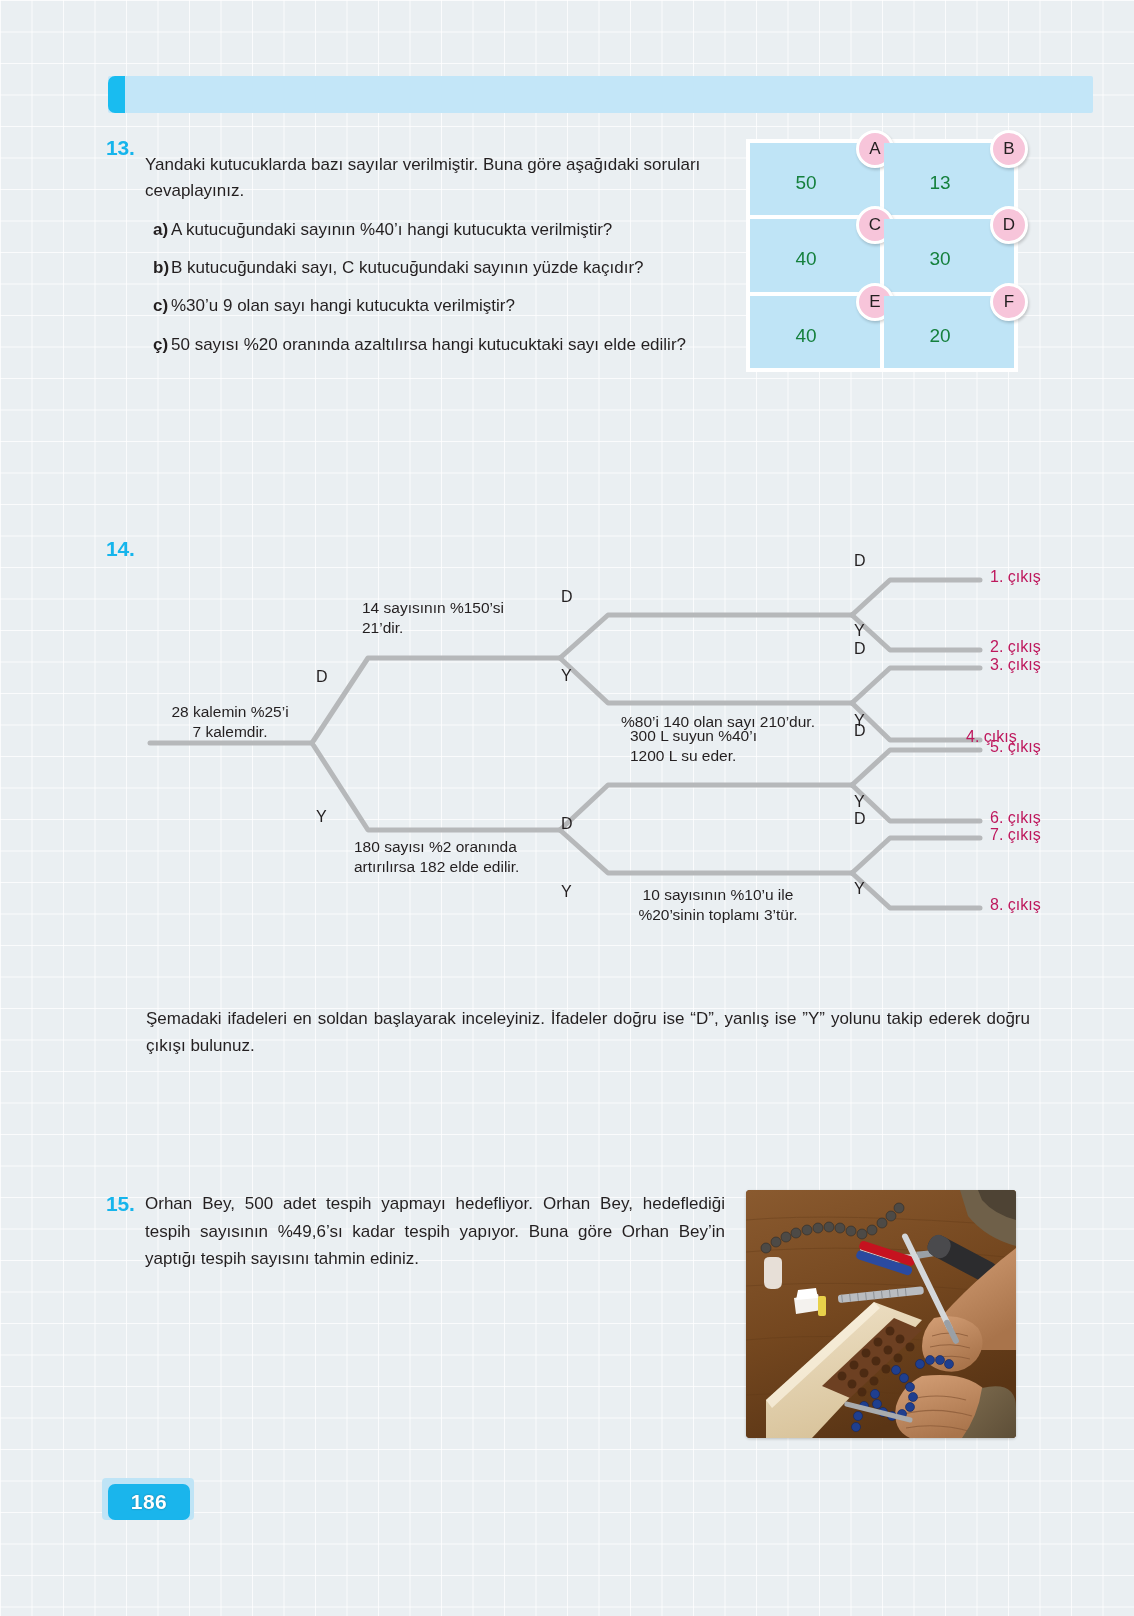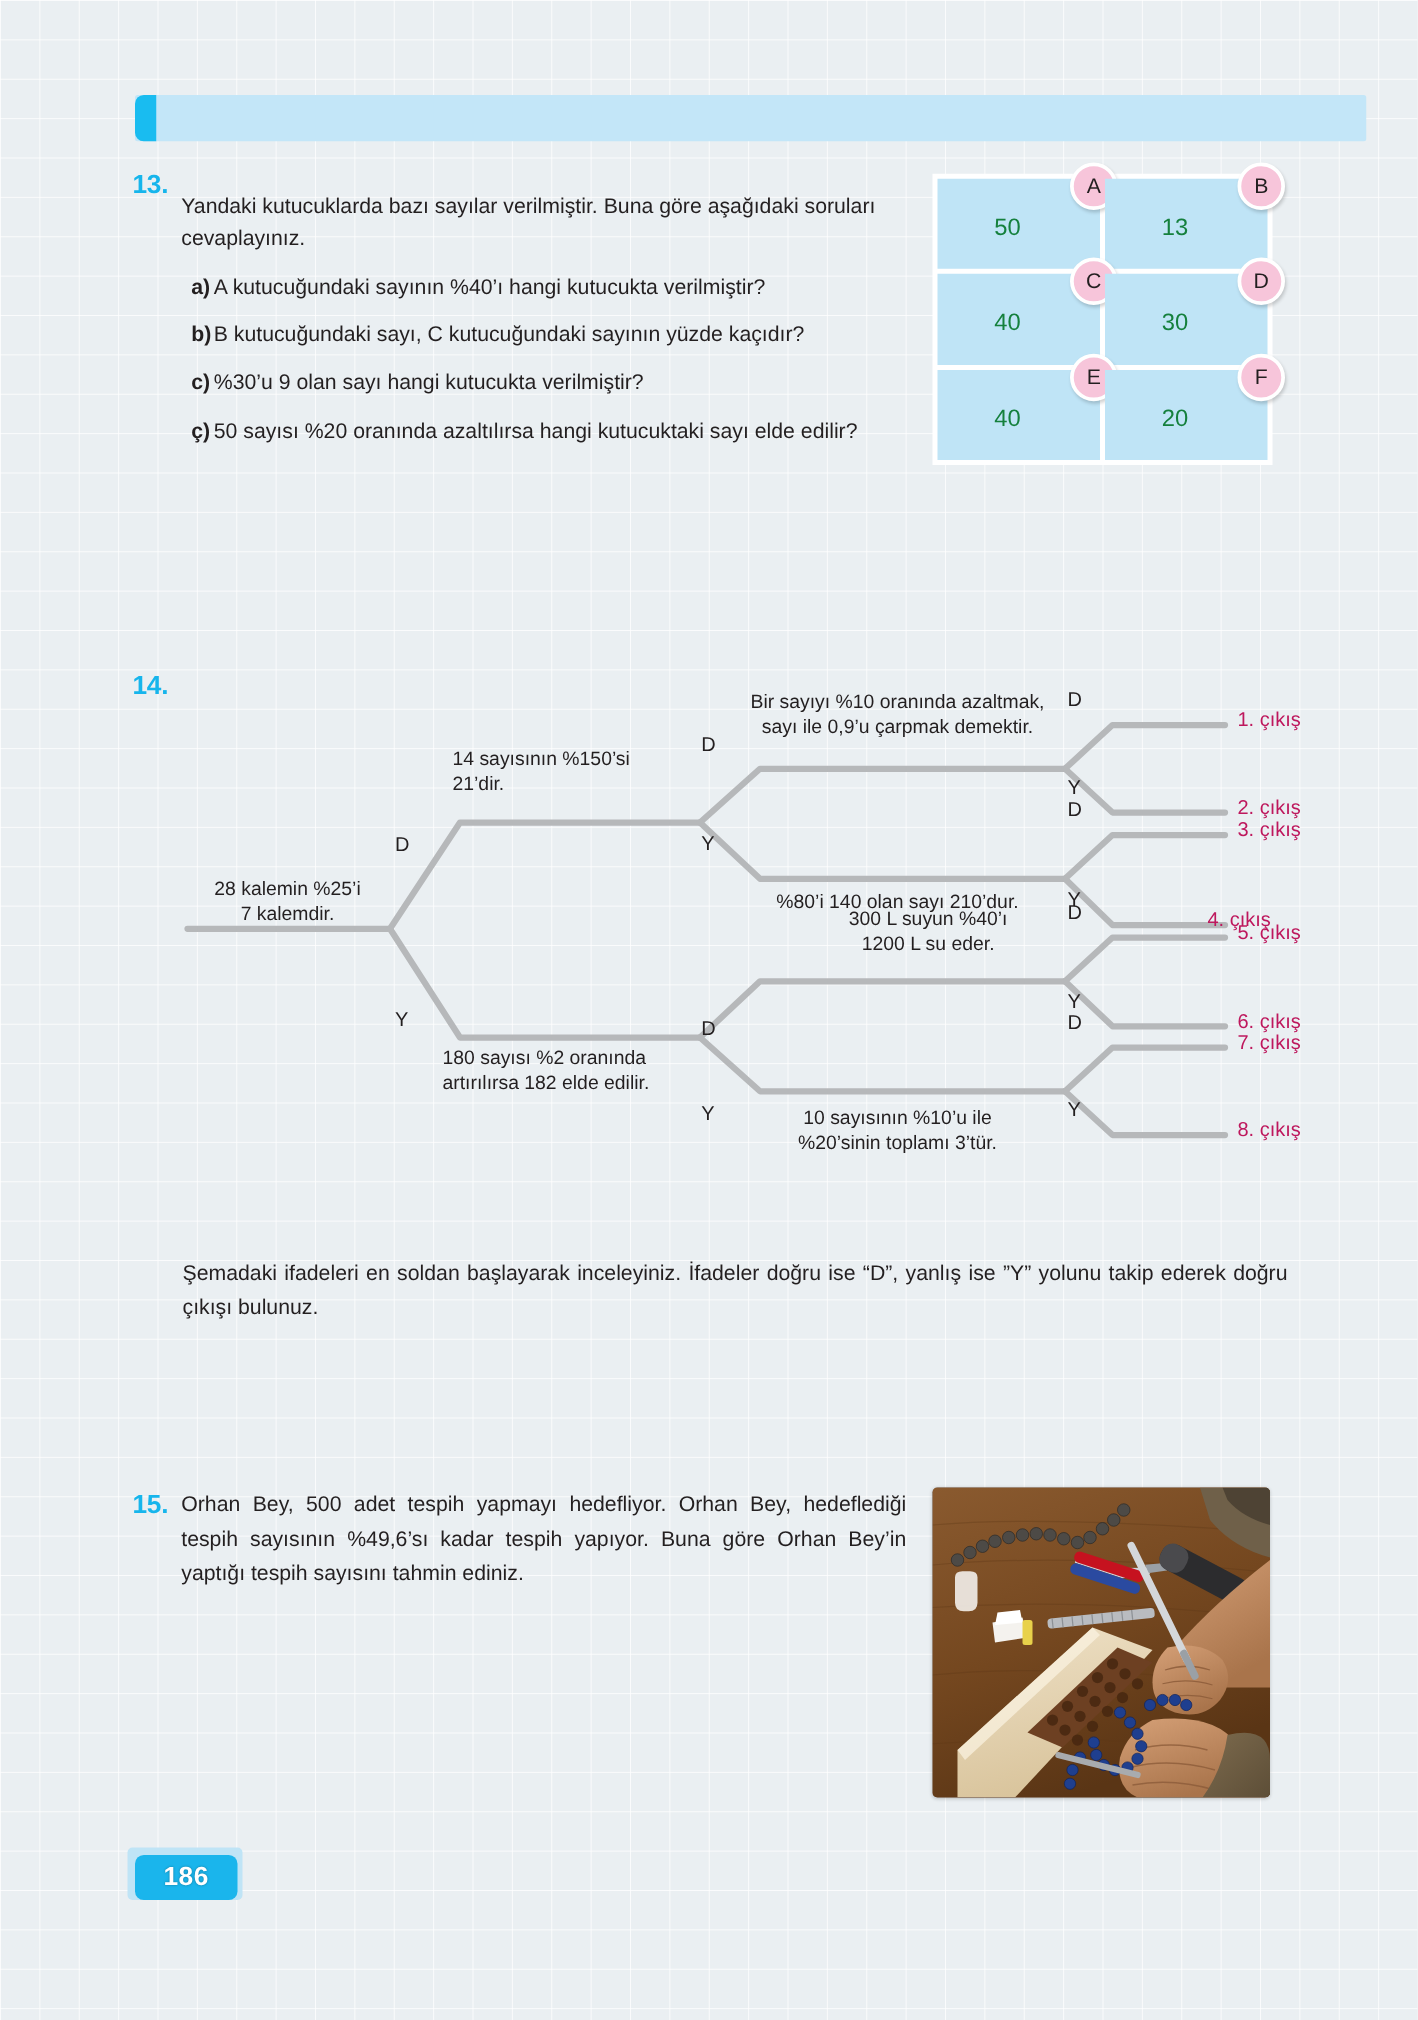--- a/index.html
+++ b/index.html
@@ -329,29 +329,27 @@
   <div class="fc-label" style="left:222px; top:58px; width:190px;">14 sayısının %150’si
 21’dir.</div>
   <div class="fc-label" style="left:214px; top:297px; width:205px; ">180 sayısı %2 oranında
 artırılırsa 182 elde edilir.</div>
 
   <div class="fc-dy" style="left:421px; top:48px;">D</div>
   <div class="fc-dy" style="left:421px; top:127px;">Y</div>
   <div class="fc-dy" style="left:421px; top:275px;">D</div>
   <div class="fc-dy" style="left:421px; top:343px;">Y</div>
 
-  <div class="fc-label" style="left:438px; top:12px; width:280px; text-align:center;">Bir sayıyı %10 oranında azaltmak,
-sayı ile 0,9’u çarpmak demektir.</div>
   <div class="fc-label" style="left:438px; top:172px; width:280px; text-align:center;">%80’i 140 olan sayı 210’dur.</div>
 
   <div class="fc-label" style="left:460px; top:188px; width:0; height:0; overflow:hidden;"></div>
 
   <div class="fc-label" style="left:448px; top:184px; width:260px; text-align:center;"></div>
 
-  <div class="fc-label" style="left:490px; top:186px; width:225px; text-align:center;">300 L suyun %40’ı
+  <div class="fc-label" style="left:490px; top:186px; width:225px; ">300 L suyun %40’ı
 1200 L su eder.</div>
   <div class="fc-label" style="left:438px; top:345px; width:280px; text-align:center;">10 sayısının %10’u ile
 %20’sinin toplamı 3’tür.</div>
 
   <div class="fc-dy" style="left:714px; top:12px;">D</div>
   <div class="fc-dy" style="left:714px; top:82px;">Y</div>
   <div class="fc-dy" style="left:714px; top:100px;">D</div>
   <div class="fc-dy" style="left:714px; top:172px;">Y</div>
   <div class="fc-dy" style="left:714px; top:182px;">D</div>
   <div class="fc-dy" style="left:714px; top:253px;">Y</div>

